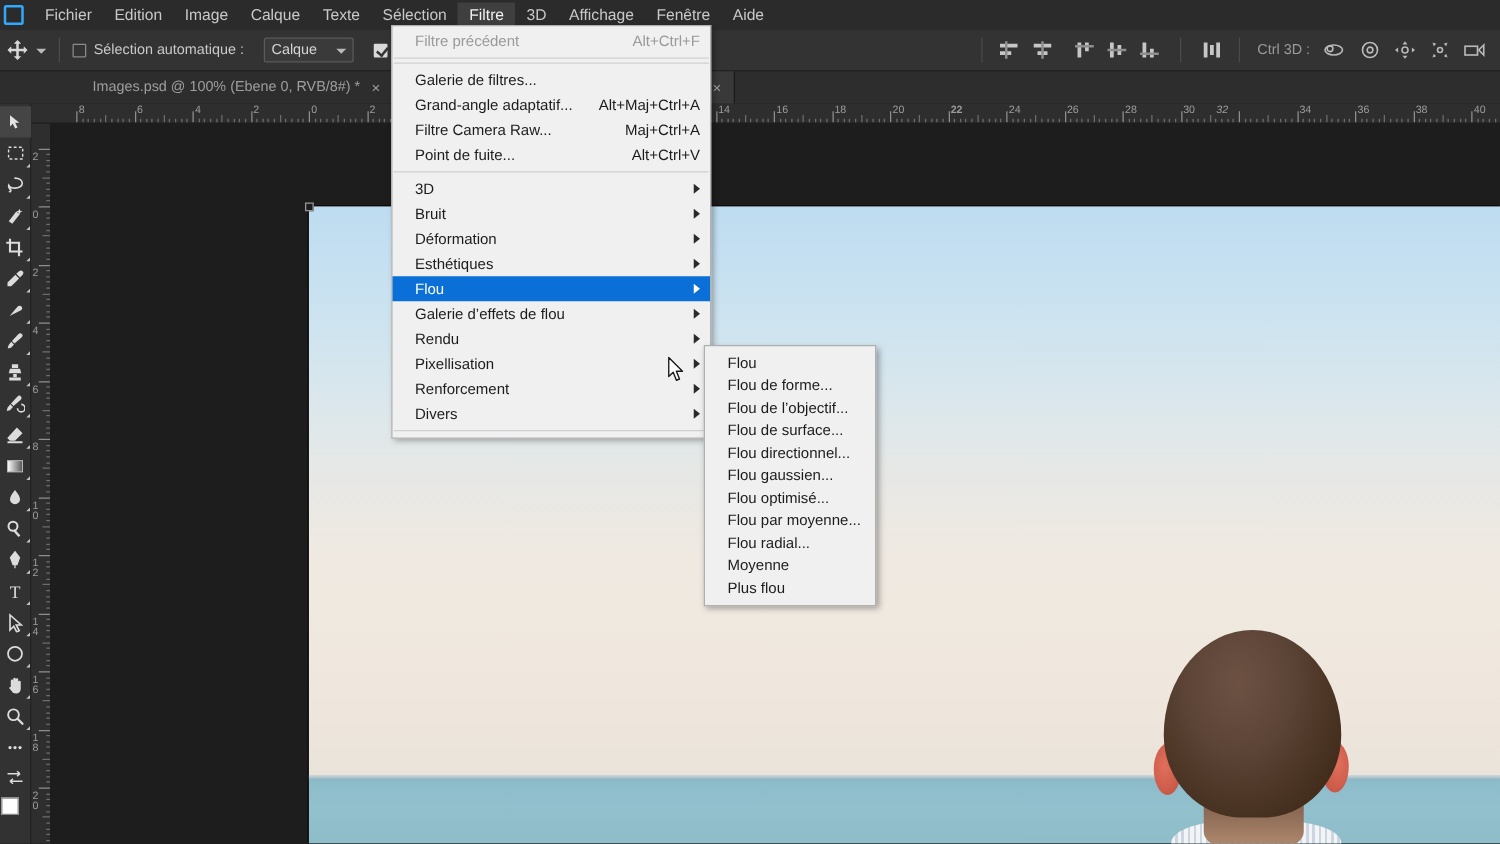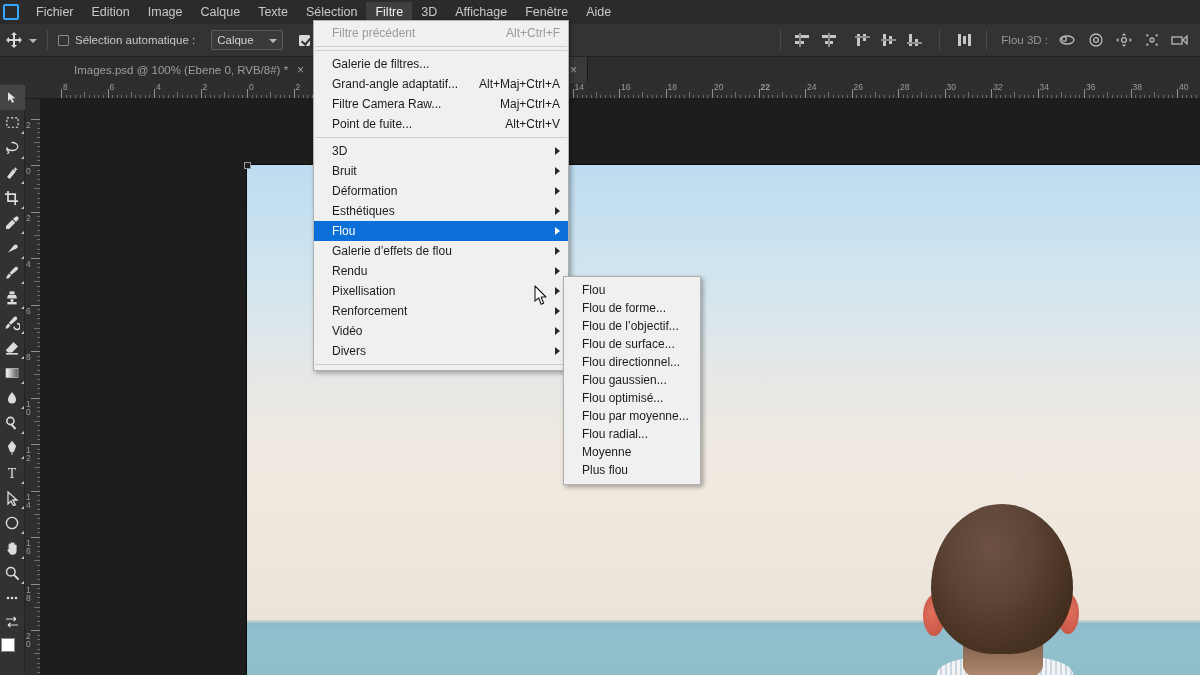--- a/index.html
+++ b/index.html
@@ -350,21 +350,21 @@
       <div class="ob-icon">
         <svg width="18" height="16" viewBox="0 0 18 16">
             <rect x="3" y="2" width="3" height="12" fill="#c6c6c6"></rect>
             <rect x="8" y="4" width="3" height="8" fill="#c6c6c6"></rect>
             <rect x="13" y="2" width="3" height="12" fill="#c6c6c6"></rect>
           </svg>
       </div>
     </div>
 
     <div class="ob-sep"></div>
-    <span class="ob-label">Flou 3D :</span>
+    <span class="ob-label">Ctrl 3D :</span>
 
     <div style="display:flex;align-items:center;gap:4px;margin-right:8px;">
       <div class="ob-icon">
         <svg width="20" height="16" viewBox="0 0 20 16">
             <ellipse cx="9" cy="8" rx="7" ry="4" fill="none" stroke="#b9b9b9" stroke-width="1.3"></ellipse>
             <circle cx="6" cy="7" r="2.3" fill="none" stroke="#b9b9b9" stroke-width="1.3"></circle>
           </svg>
       </div>
       <div class="ob-icon">
         <svg width="20" height="16" viewBox="0 0 20 16">
@@ -776,21 +776,21 @@
       <div class="rh-tick min" style="left: 924.15px;"></div>
       <div class="rh-tick min" style="left: 928.8px;"></div>
       <div class="rh-tick min" style="left: 933.45px;"></div>
       <div class="rh-tick min" style="left: 938.1px;"></div>
       <div class="rh-tick med" style="left: 942.75px;"></div>
       <div class="rh-tick min" style="left: 947.4px;"></div>
       <div class="rh-tick min" style="left: 952.05px;"></div>
       <div class="rh-tick min" style="left: 956.7px;"></div>
       <div class="rh-tick min" style="left: 961.35px;"></div>
       <div class="rh-tick maj" style="left: 966px;"></div>
-      <div class="rh-lab" style="left: 966px; font-style: italic;">32</div>
+      <div class="rh-lab" style="left: 946px; font-style: italic;">32</div>
       <div class="rh-tick min" style="left: 970.65px;"></div>
       <div class="rh-tick min" style="left: 975.3px;"></div>
       <div class="rh-tick min" style="left: 979.95px;"></div>
       <div class="rh-tick min" style="left: 984.6px;"></div>
       <div class="rh-tick med" style="left: 989.25px;"></div>
       <div class="rh-tick min" style="left: 993.9px;"></div>
       <div class="rh-tick min" style="left: 998.55px;"></div>
       <div class="rh-tick min" style="left: 1003.2px;"></div>
       <div class="rh-tick min" style="left: 1007.85px;"></div>
       <div class="rh-tick maj" style="left: 1012.5px;"></div>
@@ -1038,24 +1038,20 @@
       </div>
       <div class="mi">
         <span class="lbl">Pixellisation</span>
         <span class="arrow"></span>
       </div>
       <div class="mi">
         <span class="lbl">Renforcement</span>
         <span class="arrow"></span>
       </div>
       <div class="mi">
-        <span class="lbl">Vidéo</span>
-        <span class="arrow"></span>
-      </div>
-      <div class="mi">
         <span class="lbl">Divers</span>
         <span class="arrow"></span>
       </div>
       <div class="msep"></div>
     </div>
 
   <div class="submenu" id="blur-submenu">
       <div class="mi">
         <span class="lbl">Flou</span>
       </div>

